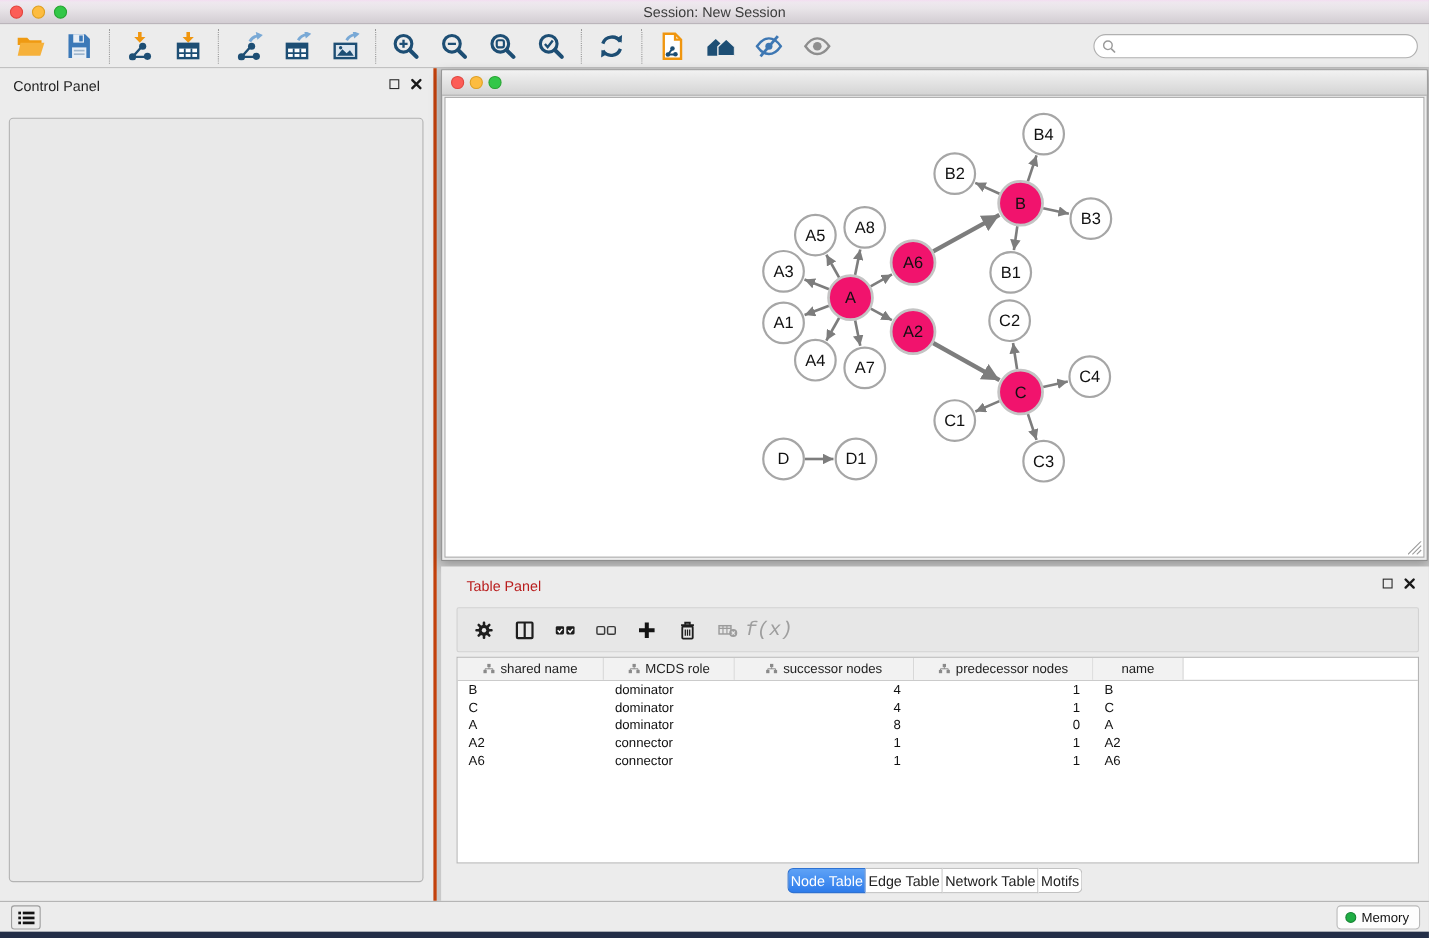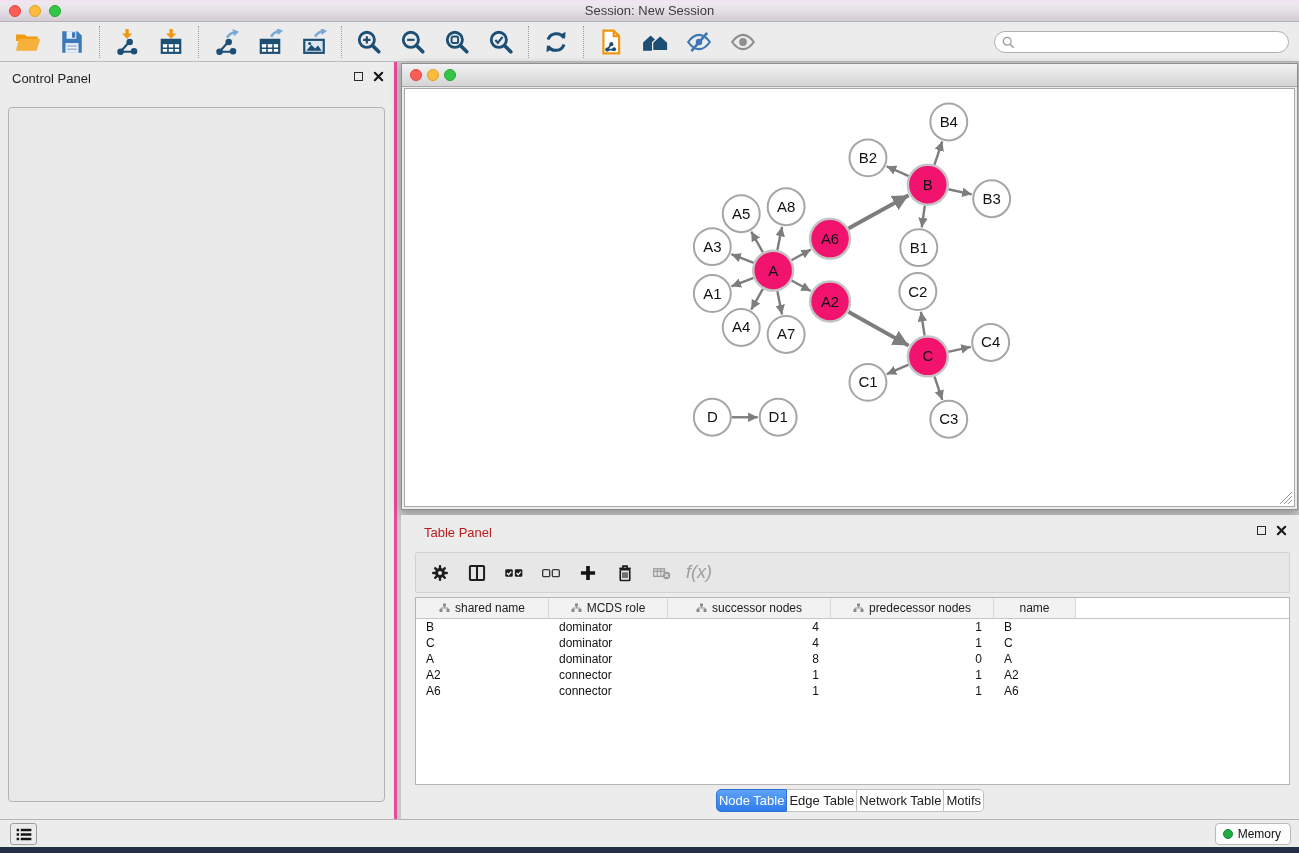--- a/index.html
+++ b/index.html
@@ -30,21 +30,21 @@
   .tbi svg{width:26px;height:26px;}
   .tb-search{position:absolute;right:10px;top:9px;width:295px;height:22px;background:#fff;
     border:1px solid #b0b0b0;border-radius:11px;display:flex;align-items:center;padding-left:7px;}
   .tb-search svg{width:13px;height:13px;margin-right:5px;}
   .tb-search input{border:none;outline:none;flex:1;font-size:12px;height:18px;background:transparent;
     font-family:"Liberation Sans",sans-serif;}
   
   .workspace-right{position:absolute;left:397px;top:62px;width:902px;height:757px;background:#c9c9c9;}
   
   .cpanel{position:absolute;left:0;top:62px;width:397px;height:757px;background:#ececec;
-    border-right:3px solid #ec4899;}
+    border-right:3px solid #c2410c;}
   .cp-header{position:absolute;left:12px;top:9px;font-size:13px;color:#1f1f1f;}
   .win-icons{position:absolute;right:10px;top:9px;display:flex;gap:10px;align-items:center;}
   .float-box{width:9px;height:9px;border:1.6px solid #2b2b2b;display:inline-block;}
   .x-icon{width:11px;height:11px;}
   .cp-tabs{position:absolute;left:0;right:0;top:34px;display:flex;justify-content:center;z-index:2;}
   .cp-tab{height:21px;line-height:19px;padding:0 13px;font-size:13px;background:#fff;
     border:1px solid #b9b9b9;border-left:none;color:#222;cursor:default;}
   .cp-tab:first-child{border-left:1px solid #b9b9b9;border-radius:5px 0 0 5px;}
   .cp-tab:last-child{border-radius:0 5px 5px 0;}
   .cp-tab.active{background:linear-gradient(180deg,#62a5f7,#2e7ceb);color:#fff;border-color:#2e72d2;}
@@ -83,21 +83,21 @@
   .nw-content svg.graph{width:100%;height:100%;display:block;}
   .node-label{font-family:"Liberation Sans",sans-serif;font-size:15px;fill:#111;}
   .nw-grip{position:absolute;right:1px;bottom:1px;width:13px;height:13px;}
   
   .tpanel{position:absolute;left:401px;top:515px;width:898px;height:304px;background:#ececec;}
   .tp-title{position:absolute;left:23px;top:10px;font-size:13px;color:#b91c1c;}
   .tp-toolbar{position:absolute;left:14px;top:37px;width:875px;height:41px;background:#e7e7e7;
     border:1px solid #d2d2d2;border-radius:2px;display:flex;align-items:center;gap:15px;padding-left:13px;}
   .tpi{width:22px;height:22px;display:flex;align-items:center;justify-content:center;cursor:default;}
   .tpi svg{width:20px;height:20px;}
-  .fx{font-family:Liberation Sans, sans-serif;font-style:italic;font-size:18px;color:#9e9e9e;}
+  .fx{font-family:Liberation Mono, monospace;font-style:italic;font-size:18px;color:#9e9e9e;}
   .tp-table{position:absolute;left:14px;top:82px;width:875px;height:188px;background:#fff;
     border:1px solid #b5b5b5;overflow:hidden;}
   .t-head{display:flex;height:21px;border-bottom:1px solid #c6c6c6;}
   .th{background:#f2f2f2;border-right:1px solid #d8d8d8;display:flex;align-items:center;
     justify-content:center;gap:5px;font-size:12px;color:#222;cursor:default;}
   .th svg{width:11px;height:10px;flex:0 0 auto;}
   .tr{display:flex;height:16px;align-items:center;}
   .td{font-size:12px;color:#111;overflow:hidden;white-space:nowrap;}
   .td.al{padding-left:10px;text-align:left;}
   .td.ar{padding-right:12px;text-align:right;}

